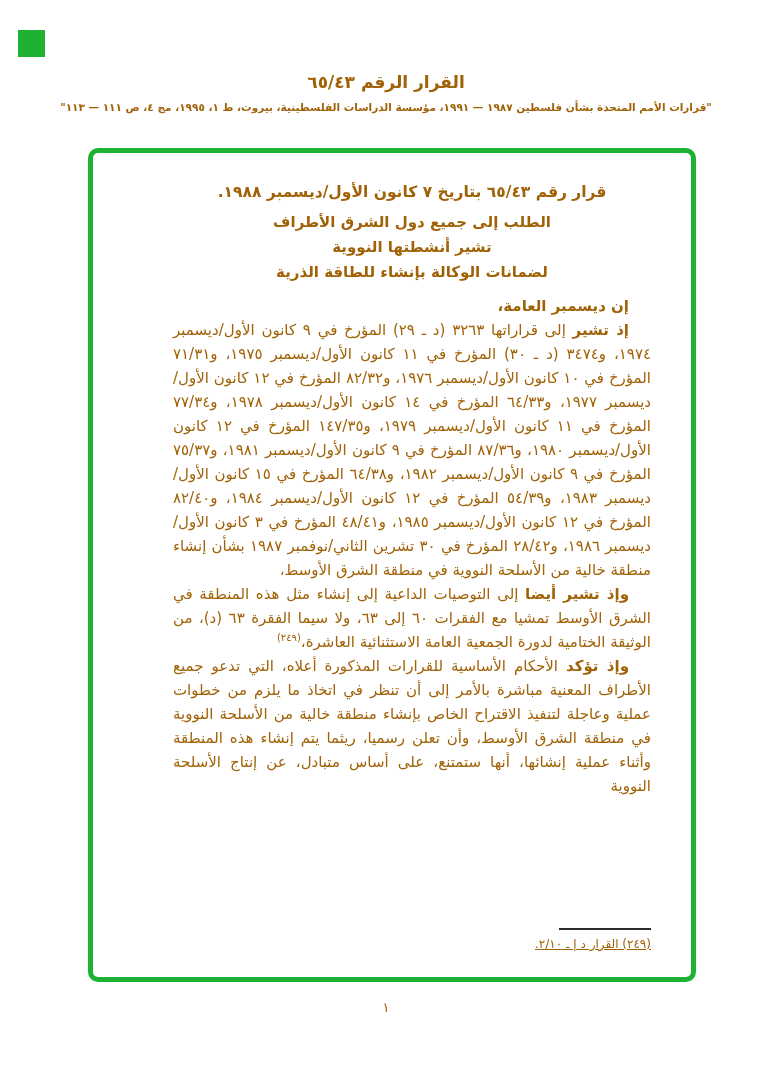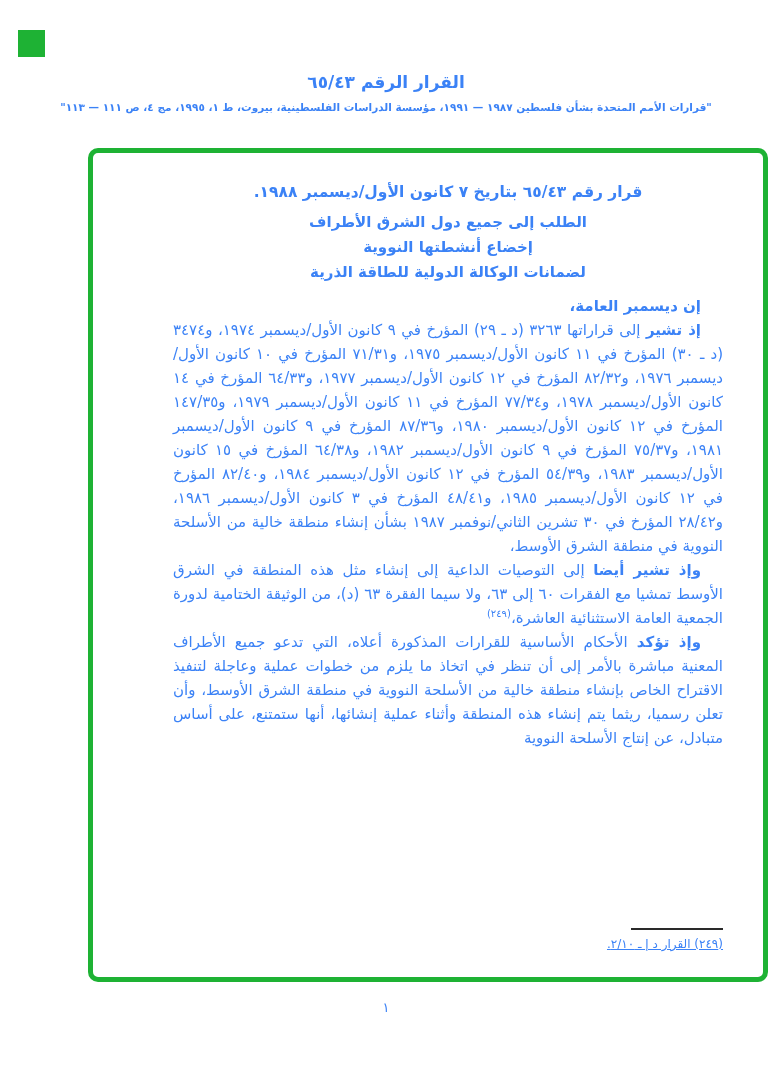--- a/index.html
+++ b/index.html
@@ -6,21 +6,21 @@
     margin: 0;
     padding: 0;
     background: #ffffff;
   }
   .page {
     position: relative;
     width: 772px;
     height: 1088px;
     background: #ffffff;
     font-family: "DejaVu Sans", sans-serif;
-    color: #3b82f6;
+    color: #a16207;
     direction: rtl;
     overflow: hidden;
   }
   .green-marker {
     position: absolute;
     left: 18px;
     top: 30px;
     width: 27px;
     height: 27px;
     background: #1eb234;
@@ -41,21 +41,21 @@
   .doc-source {
     margin-top: 9px;
     font-size: 10.5px;
     font-weight: bold;
     white-space: nowrap;
   }
   .res-box {
     position: absolute;
     left: 88px;
     top: 148px;
-    width: 680px;
+    width: 608px;
     height: 834px;
     box-sizing: border-box;
     border: 5px solid #1eb234;
     border-radius: 10px;
     padding: 30px 40px 26px 80px;
     display: flex;
     flex-direction: column;
     direction: rtl;
     background: #ffffff;
   }
@@ -128,22 +128,22 @@
   <div class="doc-header">
     <div class="doc-title">القرار الرقم ٦٥/٤٣</div>
     <div class="doc-source">"قرارات الأمم المتحدة بشأن فلسطين ١٩٨٧ — ١٩٩١، مؤسسة الدراسات الفلسطينية، بيروت، ط ١، ١٩٩٥، مج ٤، ص ١١١ — ١١٣"</div>
   </div>
 
   <div class="res-box">
 
     <div class="box-heading">قرار رقم ٦٥/٤٣ بتاريخ ٧ كانون الأول/ديسمبر ١٩٨٨.</div>
 
     <div class="subject-line">الطلب إلى جميع دول الشرق الأطراف</div>
-    <div class="subject-line">إخضاع أنشطتها النووية</div>
-    <div class="subject-line">لضمانات الوكالة الدولية للطاقة الذرية</div>
+    <div class="subject-line">تشير أنشطتها النووية</div>
+    <div class="subject-line">لضمانات الوكالة بإنشاء للطاقة الذرية</div>
 
     <div class="opening-line">إن ديسمبر العامة،</div>
 
     <p class="body-para"><span class="lead">إذ تشير</span><span> إلى قراراتها ٣٢٦٣ (د ـ ٢٩) المؤرخ في ٩ كانون الأول/ديسمبر ١٩٧٤، و٣٤٧٤ (د ـ ٣٠) المؤرخ في ١١ كانون الأول/ديسمبر ١٩٧٥، و٧١/٣١ المؤرخ في ١٠ كانون الأول/ديسمبر ١٩٧٦، و٨٢/٣٢ المؤرخ في ١٢ كانون الأول/ديسمبر ١٩٧٧، و٦٤/٣٣ المؤرخ في ١٤ كانون الأول/ديسمبر ١٩٧٨، و٧٧/٣٤ المؤرخ في ١١ كانون الأول/ديسمبر ١٩٧٩، و١٤٧/٣٥ المؤرخ في ١٢ كانون الأول/ديسمبر ١٩٨٠، و٨٧/٣٦ المؤرخ في ٩ كانون الأول/ديسمبر ١٩٨١، و٧٥/٣٧ المؤرخ في ٩ كانون الأول/ديسمبر ١٩٨٢، و٦٤/٣٨ المؤرخ في ١٥ كانون الأول/ديسمبر ١٩٨٣، و٥٤/٣٩ المؤرخ في ١٢ كانون الأول/ديسمبر ١٩٨٤، و٨٢/٤٠ المؤرخ في ١٢ كانون الأول/ديسمبر ١٩٨٥، و٤٨/٤١ المؤرخ في ٣ كانون الأول/ديسمبر ١٩٨٦، و٢٨/٤٢ المؤرخ في ٣٠ تشرين الثاني/نوفمبر ١٩٨٧ بشأن إنشاء منطقة خالية من الأسلحة النووية في منطقة الشرق الأوسط،</span></p>
 
     <p class="body-para"><span class="lead">وإذ تشير أيضا</span><span> إلى التوصيات الداعية إلى إنشاء مثل هذه المنطقة في الشرق الأوسط تمشيا مع الفقرات ٦٠ إلى ٦٣، ولا سيما الفقرة ٦٣ (د)، من الوثيقة الختامية لدورة الجمعية العامة الاستثنائية العاشرة،</span><sup class="fn-ref">(٢٤٩)</sup></p>
 
     <p class="body-para"><span class="lead">وإذ تؤكد</span><span> الأحكام الأساسية للقرارات المذكورة أعلاه، التي تدعو جميع الأطراف المعنية مباشرة بالأمر إلى أن تنظر في اتخاذ ما يلزم من خطوات عملية وعاجلة لتنفيذ الاقتراح الخاص بإنشاء منطقة خالية من الأسلحة النووية في منطقة الشرق الأوسط، وأن تعلن رسميا، ريثما يتم إنشاء هذه المنطقة وأثناء عملية إنشائها، أنها ستمتنع، على أساس متبادل، عن إنتاج الأسلحة النووية</span></p>
 
     <div class="footnote-block">

